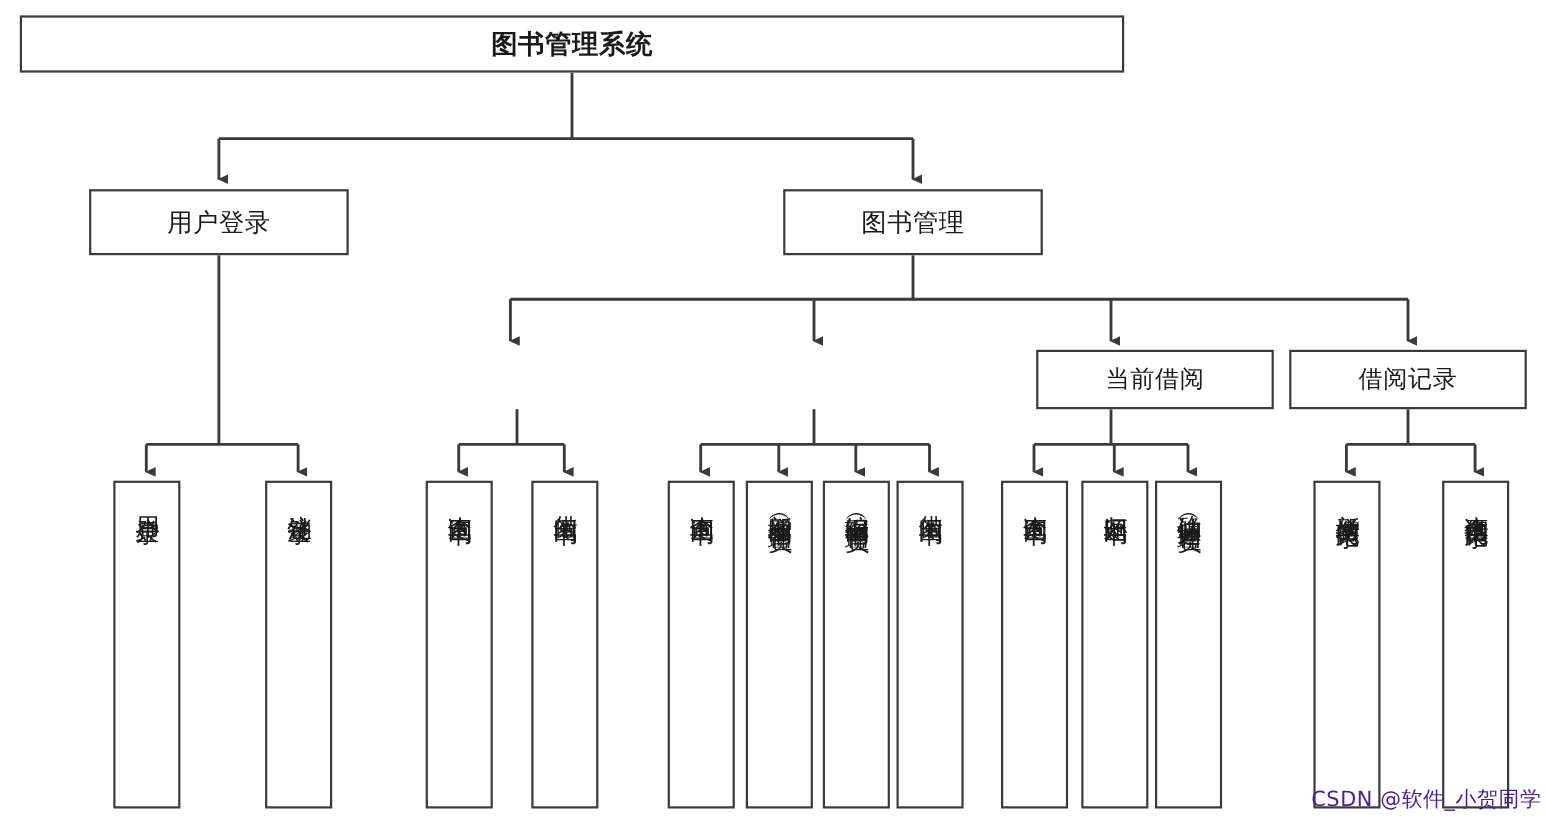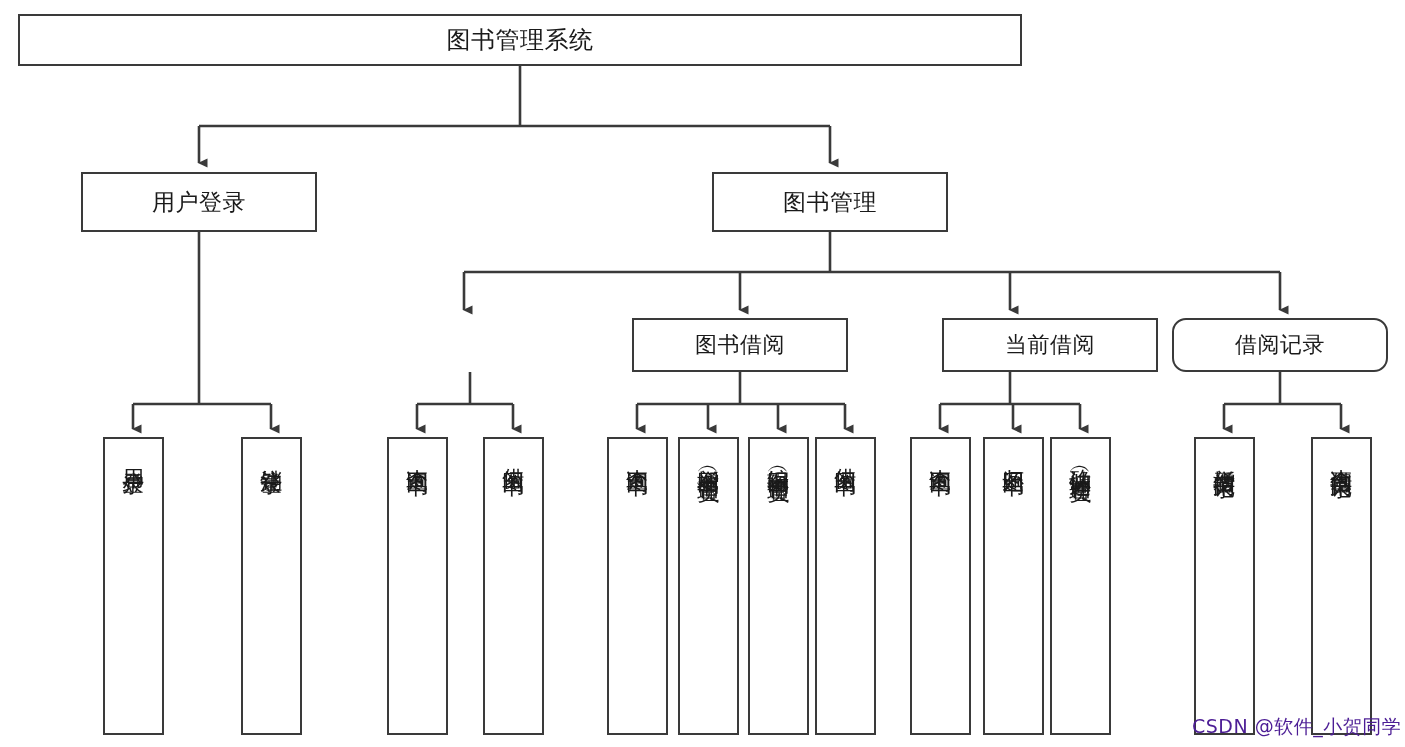--- a/index.html
+++ b/index.html
@@ -34,21 +34,21 @@
     display: flex;
     align-items: center;
     justify-content: center;
     color: #1a1a1a;
   }
   .node .label {
     display: block;
     text-align: center;
     letter-spacing: 0.5px;
   }
-  .node-root .label   { font-size: 24px; }
+  .node-root .label   { font-size: 24px; font-weight: bold; }
   .node-branch .label { font-size: 23px; }
   .node-sub .label    { font-size: 22px; }
 
   .node-leaf {
     align-items: flex-start;
     justify-content: center;
     padding-top: 12px;
   }
   .node-leaf .label {
     writing-mode: vertical-rl;
@@ -125,27 +125,24 @@
     <span class="label">图书管理系统</span>
   </div>
 
   <div class="node node-branch" style="left:81px; top:172px; width:236px; height:60px;">
     <span class="label">用户登录</span>
   </div>
   <div class="node node-branch" style="left:712px; top:172px; width:236px; height:60px;">
     <span class="label">图书管理</span>
   </div>
 
-  <div class="node node-sub" style="left:632px; top:318px; width:216px; height:54px;">
-    <span class="label">图书借阅</span>
-  </div>
   <div class="node node-sub" style="left:902px; top:318px; width:216px; height:54px;margin-left:40px;">
     <span class="label">当前借阅</span>
   </div>
-  <div class="node node-sub" style="left:1172px; top:318px; width:216px; height:54px;border-radius:14px;">
+  <div class="node node-sub" style="left:1172px; top:318px; width:216px; height:54px;">
     <span class="label">借阅记录</span>
   </div>
 
   <div class="node node-leaf" style="left:103px; top:437px; width:61px; height:298px;">
     <span class="label">用户登录</span>
   </div>
   <div class="node node-leaf" style="left:241px; top:437px; width:61px; height:298px;">
     <span class="label">注销登录</span>
   </div>
 

